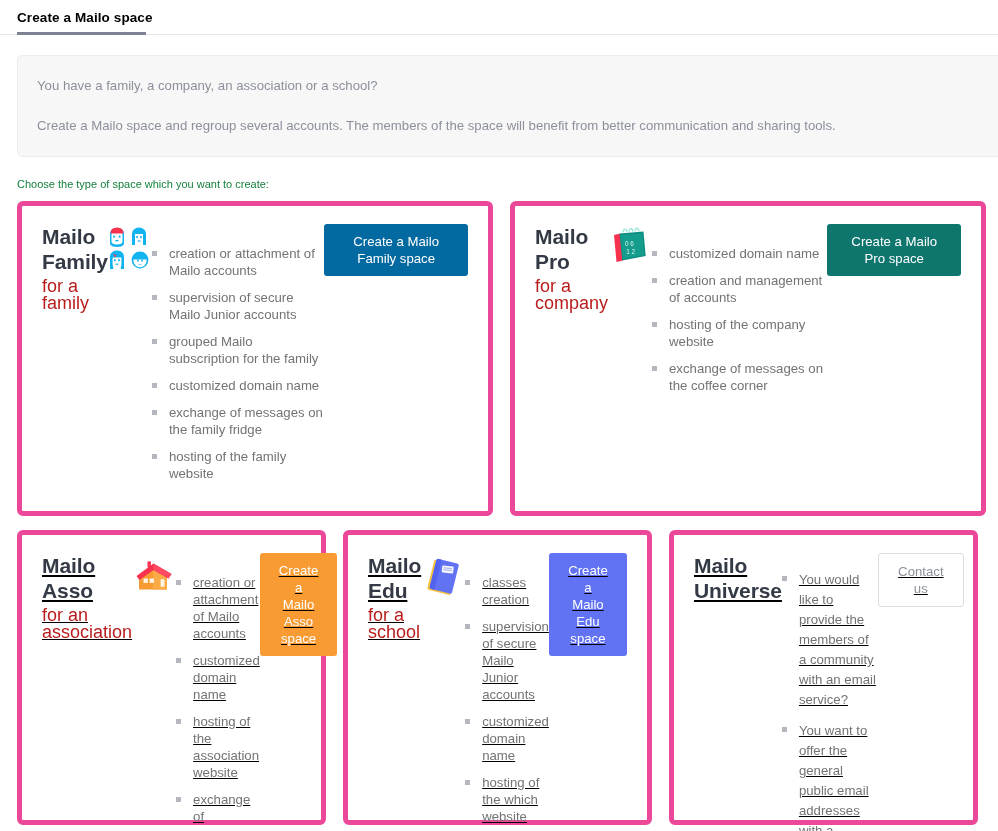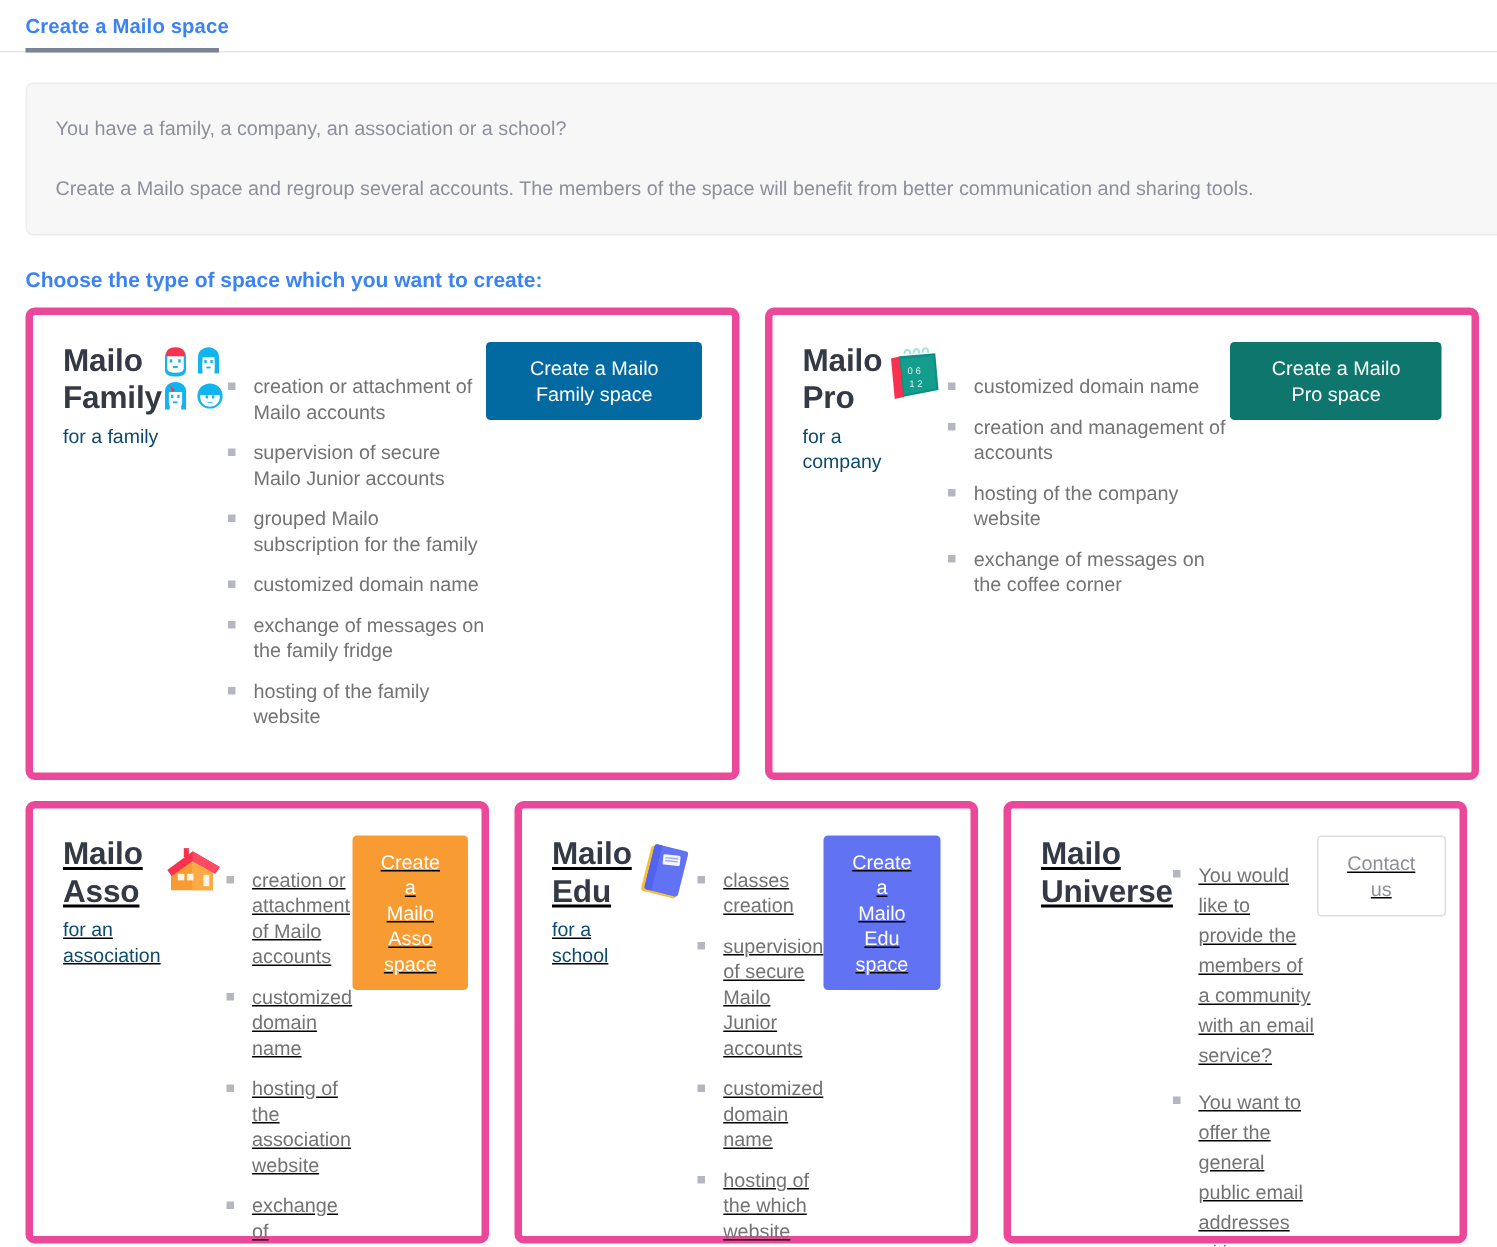--- a/index.html
+++ b/index.html
@@ -18,21 +18,21 @@
   .tabbar {
     position: relative;
     height: 35px;
     border-bottom: 1px solid #e6e6e6;
     padding-left: 17px;
   }
   .tab {
     display: inline-block;
     font-size: 13.5px;
     font-weight: bold;
-    color: #3b82f6;
+    color: #000000;
     padding: 9px 6px 0 0;
     line-height: 18px;
     letter-spacing: .1px;
   }
   .tab-underline {
     position: absolute;
     left: 17px;
     bottom: -1px;
     width: 129px;
     height: 3px;
@@ -51,23 +51,22 @@
   .info-line {
     font-size: 13.2px;
     color: #8c909b;
     line-height: 20px;
   }
   .info-line + .info-line { margin-top: 20px; }
 
   
   .choose {
     margin: 21px 0 0 17px;
-    font-size: 14px;
-    color: #3b82f6;
-    font-weight: bold;
+    font-size: 11px;
+    color: #15803d;
   }
 
   
   .row {
     display: flex;
     margin-left: 17px;
     gap: 17px;
   }
   .row-top { margin-top: 11px; }
   .row-bottom { margin-top: 14px; }
@@ -90,22 +89,22 @@
     align-items: flex-start;
   }
   .card-title {
     font-size: 21px;
     font-weight: bold;
     color: #333a45;
     line-height: 25px;
     letter-spacing: -.1px;
   }
   .card-sub {
-    font-size: 13px;
-    color: #0c4a6e;
+    font-size: 18px;
+    color: #b91c1c;
     margin-top: 4px;
     line-height: 17px;
   }
   .card-icon {
     width: 44px;
     height: 44px;
     flex: none;
     margin-top: 2px;
   }
   .card-icon svg { display: block; width: 100%; height: 100%; }

